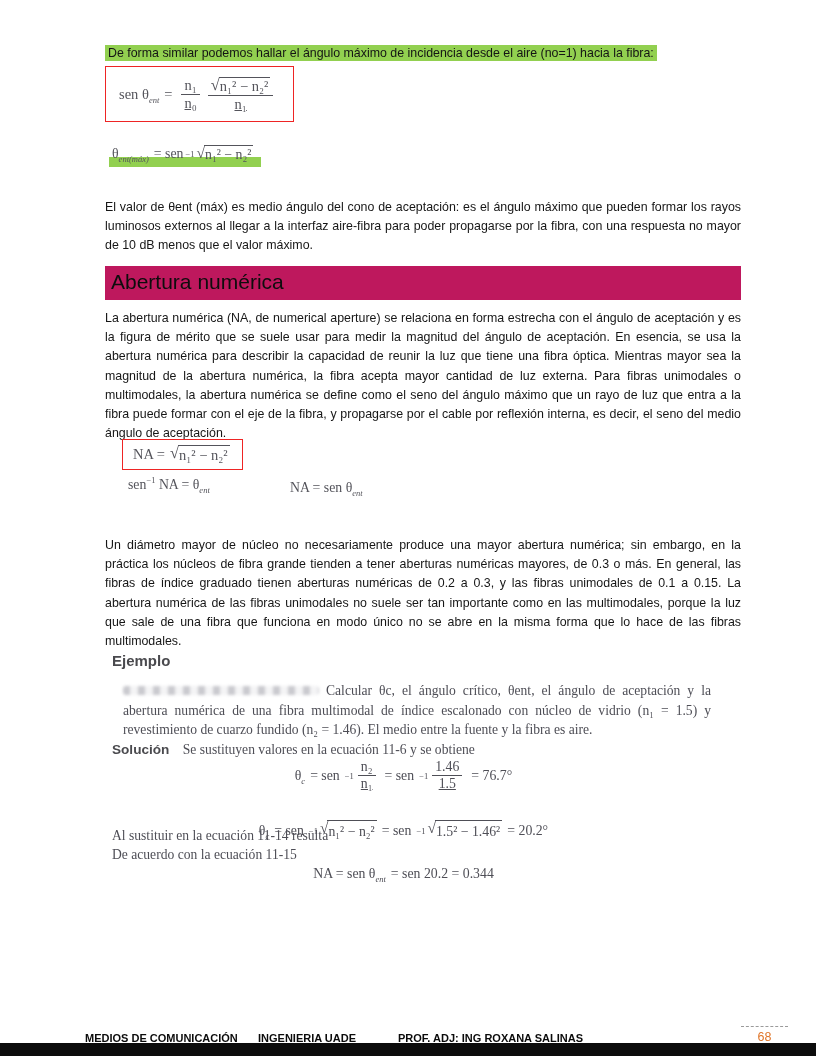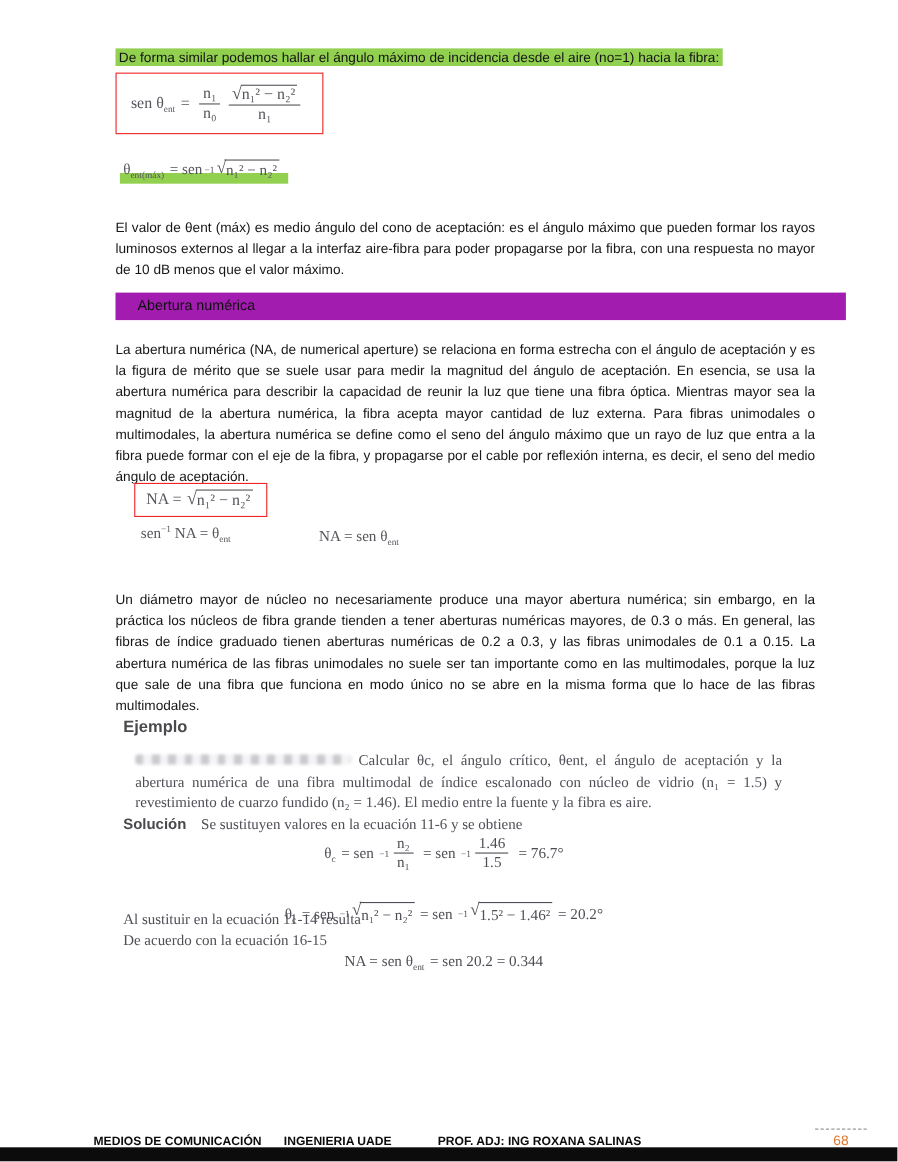--- a/index.html
+++ b/index.html
@@ -10,30 +10,30 @@
   .abs{position:absolute;}
   .hl{background:#92d050;margin-top:44px;}
   .para{font-size:12.4px;line-height:19.2px;text-align:justify;width:636px;color:#161616;}
   .intro{font-size:12.4px;line-height:17px;padding:1px 3px;}
   .redbox{border:1.6px solid #ee2424;background:#fff;}
   .serif{font-family:"Liberation Serif","DejaVu Serif",serif;color:#54545b;}
   .feq{font-size:14.5px;display:inline-flex;align-items:center;white-space:nowrap;}
   .mx{margin:0 5px;}
   .frac{display:inline-flex;flex-direction:column;text-align:center;vertical-align:middle;line-height:1.05;margin:0 4px;}
   .frac .num{border-bottom:1px solid currentColor;padding:0 3px 1px;display:inline-flex;align-items:flex-end;justify-content:center;}
-  .frac .den{padding-top:1px;}
+  .frac .den{padding-top:1px;text-decoration:underline;}
   .sqrt{display:inline-flex;align-items:flex-start;}
   .radical{line-height:1;font-size:1.12em;margin-right:-1px;}
   .rad{border-top:1px solid currentColor;padding:1px 2px 0 1px;}
-  sub.sb{font-size:8.5px;line-height:0;}
+  sub.sb{font-size:8.5px;line-height:0;font-style:italic;}
   sup.sp{font-size:8.5px;line-height:0;}
   .calc-head{font-size:15.2px;color:#0d0d0d;padding:7px 5px 7px 3px;}
   .calc-formula{font-size:13.8px;padding:2px 8px 4px 3px;
     background:linear-gradient(to bottom, transparent 60%, #92d050 60%);}
-  .band{background:#a21caf;font-size:13px;color:#0d0d0d;padding:4px 20px 6px;width:624px;}
+  .band{background:#be185d;font-size:21px;color:#0d0d0d;padding:4px 6px 6px;width:624px;}
   .ex{font-family:"Liberation Serif","DejaVu Serif",serif;color:#4e4e56;font-size:13.6px;line-height:19.5px;}
   .ex-just{text-align:justify;width:588px;}
   .bold-gray{font-family:"Liberation Sans",sans-serif;font-weight:bold;color:#4a4a4e;}
   .eqrow{width:588px;text-align:center;font-size:13.8px;}
   .eqrow .feq{font-size:13.8px;}
   .smudge{display:inline-block;width:196px;height:9px;border-radius:3px;vertical-align:baseline;
     background:repeating-linear-gradient(90deg, rgba(115,115,128,.38) 0 7px, rgba(160,160,170,.12) 7px 15px);
     filter:blur(1.6px);}
   .footer-item{position:absolute;top:1032px;font-size:11px;font-weight:bold;color:#0b0b0b;white-space:nowrap;}
   .blackbar{position:absolute;left:0;top:1043px;width:816px;height:13px;background:#0c0c0c;}
@@ -149,21 +149,21 @@
     <span class="mx">= sen</span>
       <sup class="sp">−1</sup>
     <span class="sqrt" style="margin-left:2px;">
         <span class="radical">√</span>
         <span class="rad">1.5² − 1.46²</span>
       </span>
     <span class="mx">= 20.2°</span>
   </span>
 </div>
 
-<div class="abs ex" style="left:112px;top:845px;">De acuerdo con la ecuación 16-15</div>
+<div class="abs ex" style="left:112px;top:845px;">De acuerdo con la ecuación 11-15</div>
 
 <div class="abs ex eqrow" style="left:112px;top:864px;">
   <span class="feq">
     <span><span>NA = sen θ</span><sub class="sb">ent</sub></span>
     <span class="mx">= sen 20.2 = 0.344</span>
   </span>
 </div>
 
 <div class="pagenum">68</div>
 

